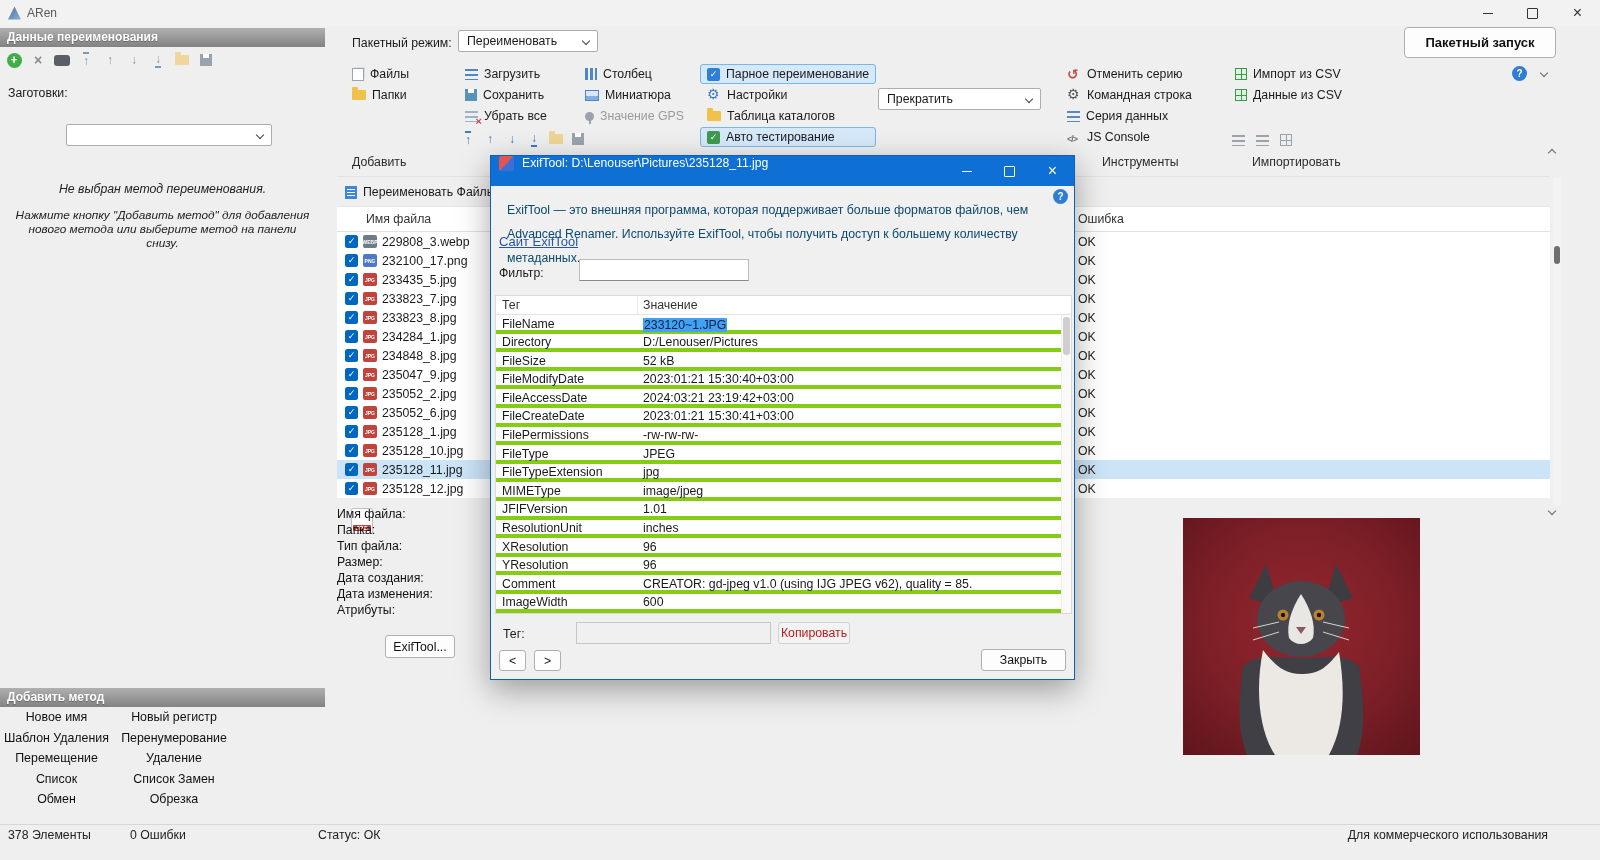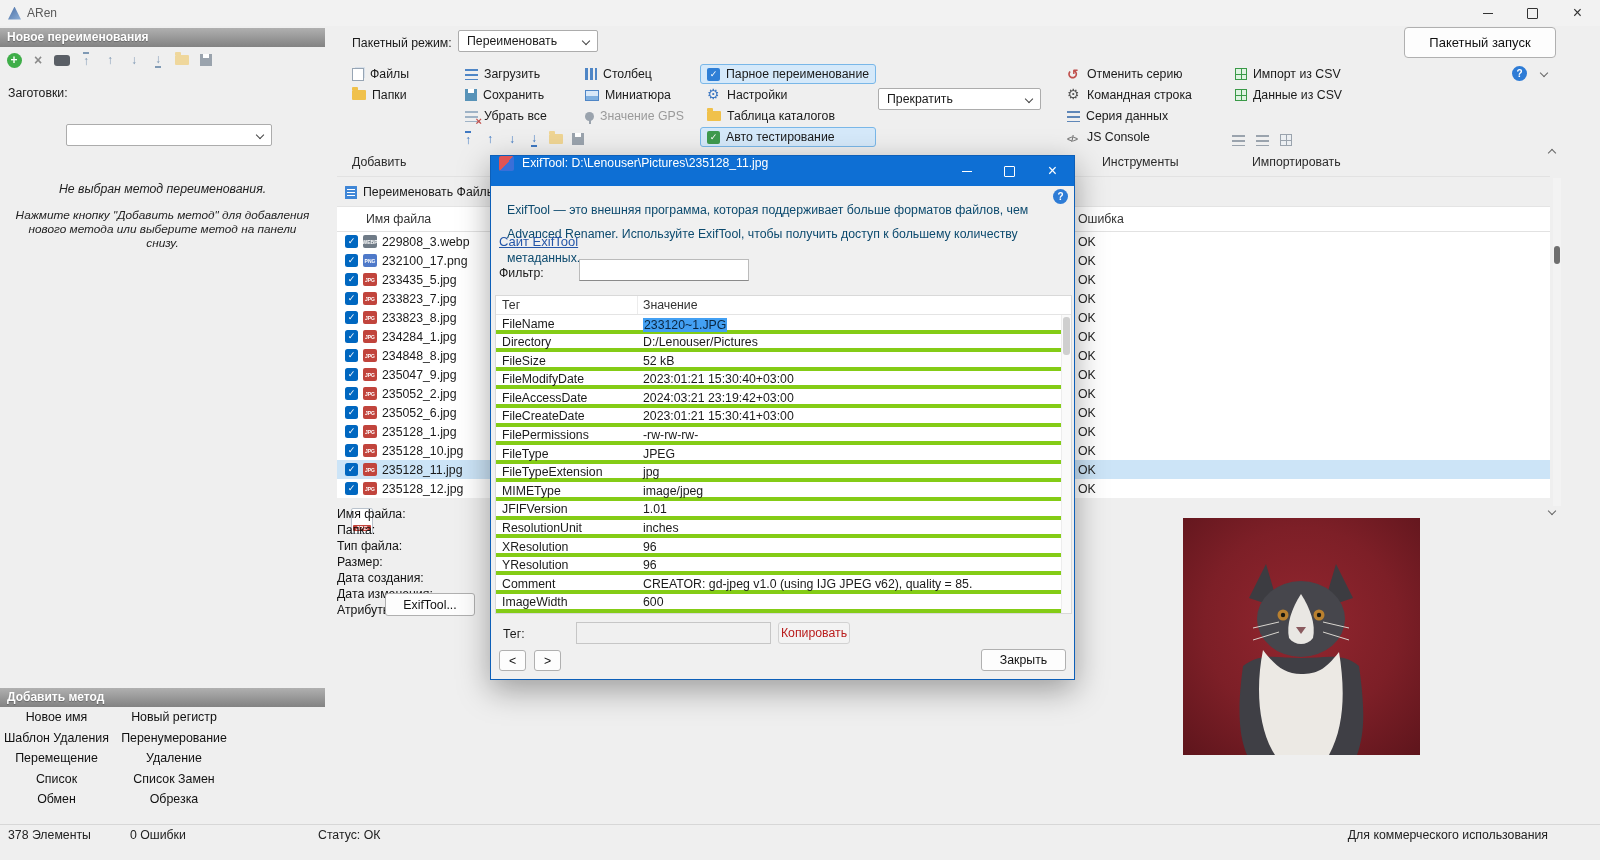--- a/index.html
+++ b/index.html
@@ -167,21 +167,21 @@
     <span class="wctrl wc-min" style="right:90px"></span>
     <span class="wctrl wc-max" style="right:45px"></span>
     <span class="wctrl wc-close" style="right:0"></span>
   </div>
 
   <span class="abs" style="left:352px;top:36px">Пакетный режим:</span>
   <div class="combo abs" style="left:458px;top:30px;width:140px">
     <span>Переименовать</span>
     <span class="chev"></span>
   </div>
-  <div class="btn abs" style="left:1404px;top:27px;width:152px;height:31px;font-weight:normal;font-size:13px;border-radius:4px">
+  <div class="btn abs" style="left:1404px;top:27px;width:152px;height:31px;font-weight:bold;font-size:13px;border-radius:4px">
     <span>Пакетный запуск</span>
   </div>
 
   <div class="rcol" style="left:345px;top:64px">
     <div class="rbtn">
       <span class="ic ic-pages"></span>
       <span class="lbl">Файлы</span>
     </div>
     <div class="rbtn">
       <span class="ic-folder"></span>
@@ -301,21 +301,21 @@
   </div>
 
   <span class="help-circle abs" style="left:1512px;top:66px"></span>
   <span class="chev abs" style="left:1541px;top:70px;border-color:#666"></span>
 
   <span class="caption" style="left:352px;top:155px">Добавить</span>
   <span class="caption" style="left:1102px;top:155px">Инструменты</span>
   <span class="caption" style="left:1252px;top:155px">Импортировать</span>
   <div class="abs" style="left:337px;top:176px;width:1213px;height:1px;background:#e2e2e2"></div>
 
-  <div class="panel-hdr abs" style="left:0;top:28px;width:325px">Новое переименования</div>
+  <div class="panel-hdr abs" style="left:0;top:28px;width:325px">Данные переименования</div>
 
   <div class="ltool">
     <span class="tbtn">
         <span class="tb-add"></span>
       </span>
     <span class="tbtn tb-del"></span>
     <span class="tbtn">
         <span class="tb-badge"></span>
       </span>
     <span class="tbtn">
@@ -466,21 +466,21 @@
   <span class="big-fileicon"></span>
   <div class="info-labels">
     <div>Имя файла:</div>
     <div>Папка:</div>
     <div>Тип файла:</div>
     <div>Размер:</div>
     <div>Дата создания:</div>
     <div>Дата изменения:</div>
     <div>Атрибуты:</div>
   </div>
-  <div class="btn abs" style="left:385px;top:593px;width:90px;height:23px">
+  <div class="btn abs" style="left:385px;top:635px;width:70px;height:23px">
     <span>ExifTool...</span>
   </div>
 
   <div class="cat">
     <svg width="237" height="237" viewBox="0 0 237 237">
       <path d="M83 46 L96 90 L66 80 Z" fill="#3c3c41"></path>
       <path d="M153 46 L140 90 L170 80 Z" fill="#3c3c41"></path>
       <ellipse cx="118" cy="101" rx="44" ry="38" fill="#46464c"></ellipse>
       <path d="M118 76 C109 90 103 106 106 120 C112 128 124 128 130 120 C133 106 127 90 118 76 Z" fill="#e9e7e3"></path>
       <circle cx="100" cy="97" r="5.5" fill="#b9802f"></circle>

